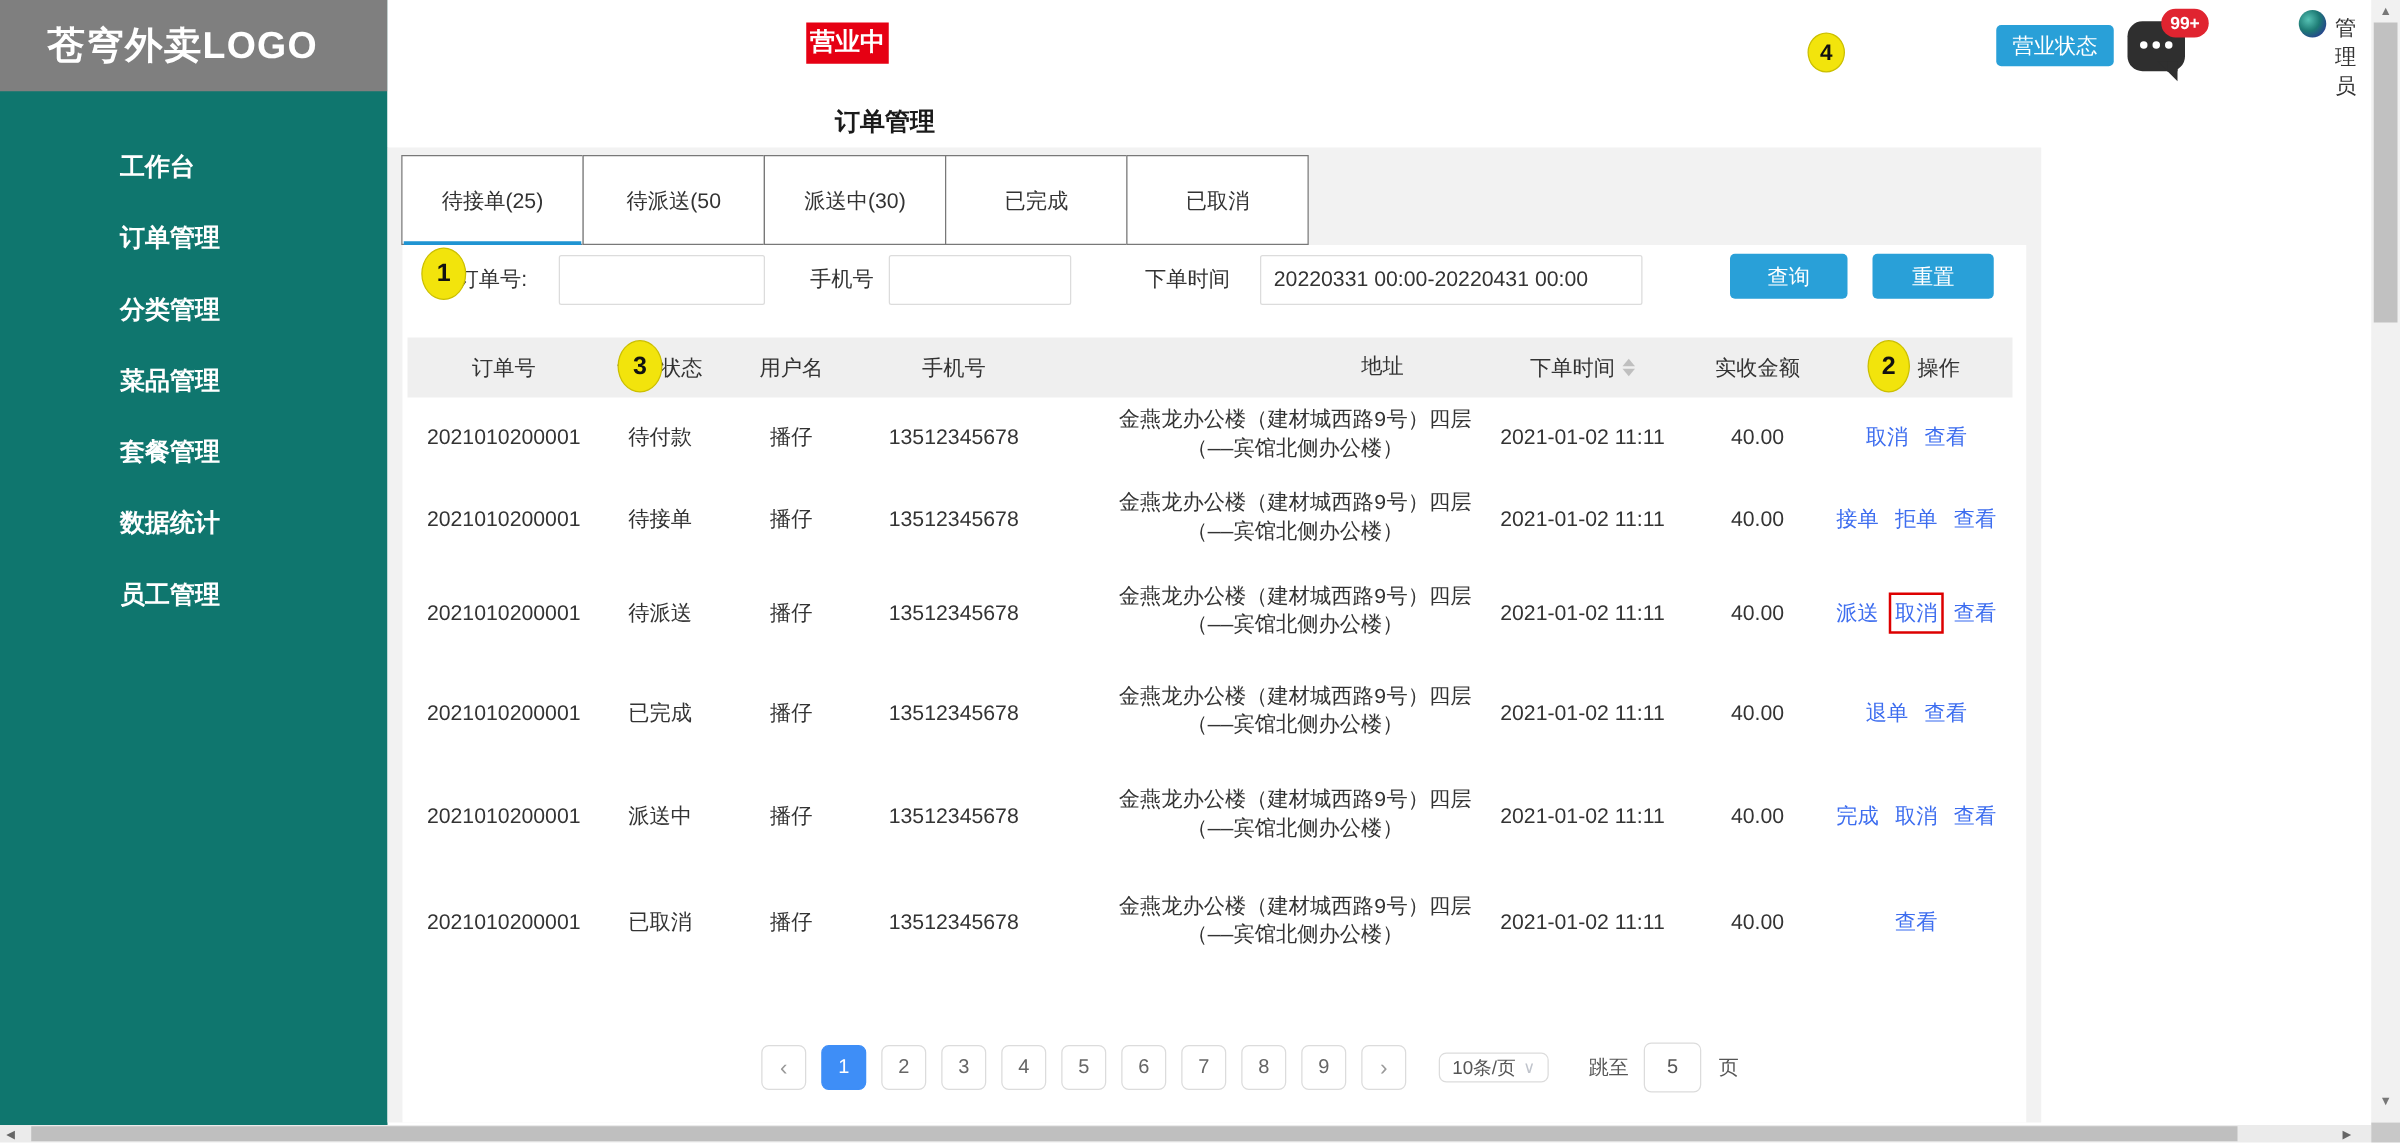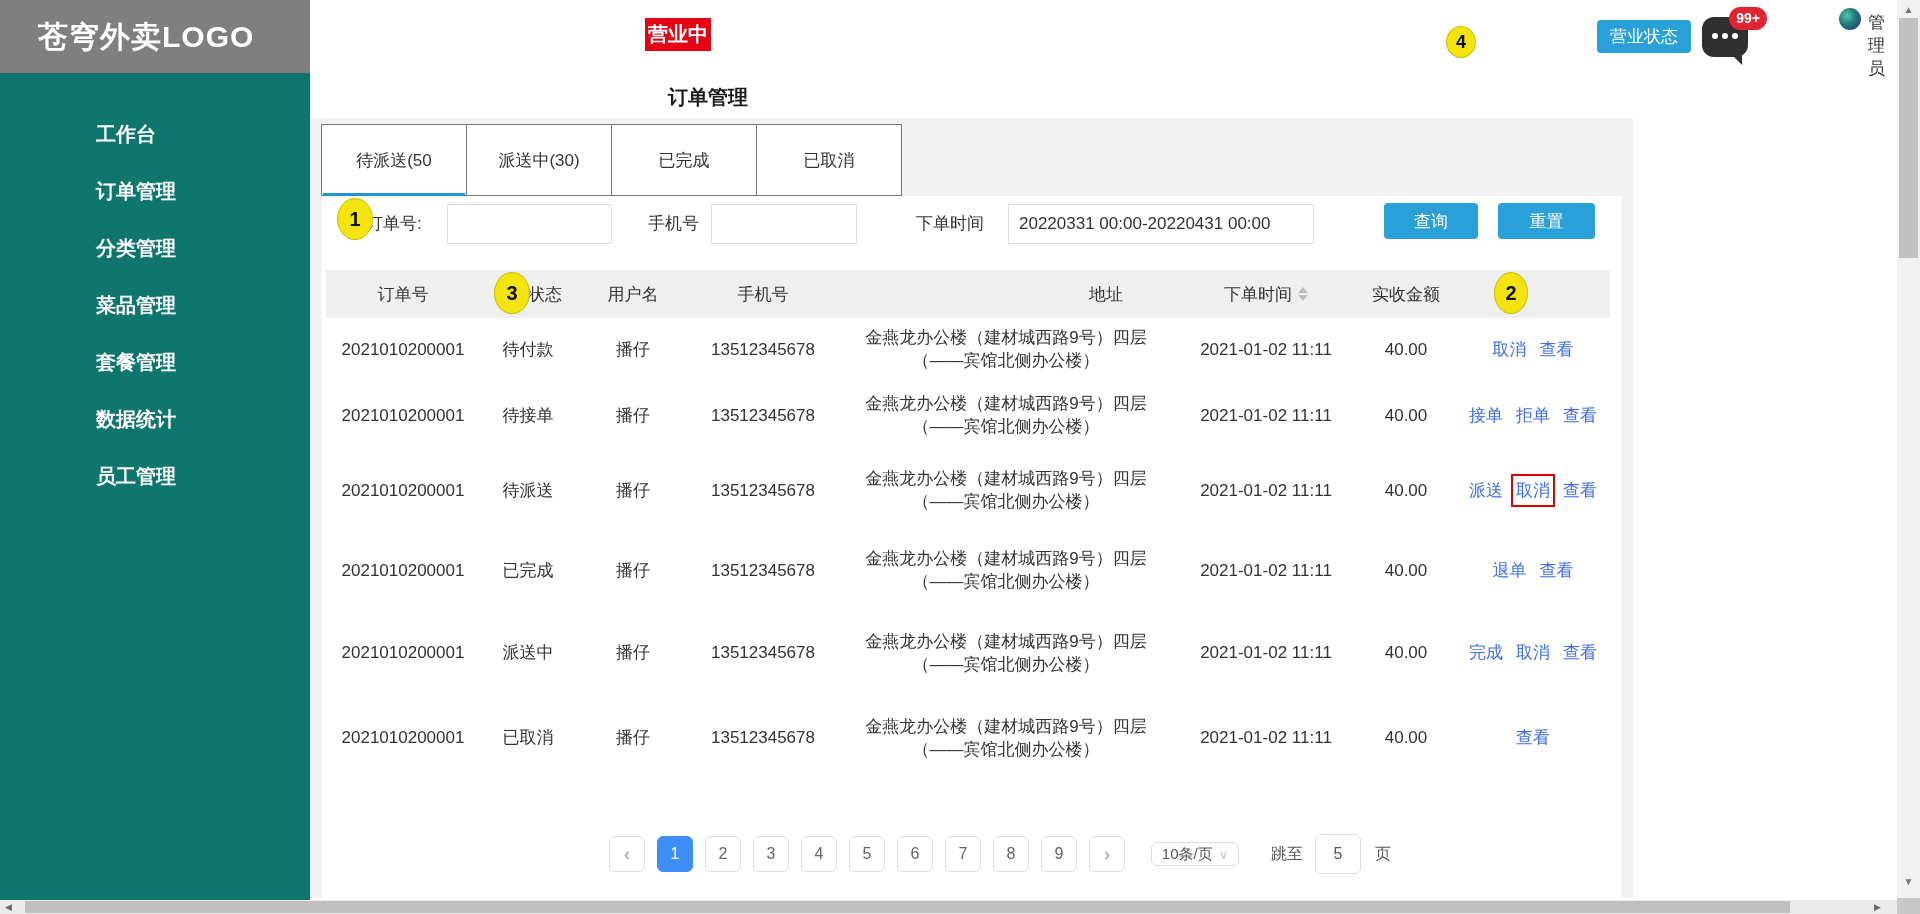--- a/index.html
+++ b/index.html
@@ -54,31 +54,31 @@
   .btn-blue { position:absolute; top:203px; height:36px; background:#29A0D8; color:#fff;
       font-size:17px; border:none; border-radius:4px; cursor:pointer; }
 
   
   .table { position:absolute; left:326px; top:270px; width:1284px; }
   .trow { display:flex; width:100%; }
   .thead { height:48px; background:#EFEFEF; }
   .cell { display:flex; align-items:center; justify-content:center; font-size:17px; color:#333;
           text-align:center; line-height:23px; }
   .c1{width:154px;} .c2{width:96px;} .c3{width:114px;} .c4{width:146px;}
-  .c5{width:340px;} .c6{width:180px;} .c7{width:100px;} .c8{width:154px;}
+  .c5{width:340px;font-family:Liberation Mono, monospace;} .c6{width:180px;} .c7{width:100px;} .c8{width:154px;}
   .thead .c5 { padding-left:200px; }
   .thead .c8 { padding-left:36px; }
   .sort-ico { display:inline-flex; flex-direction:column; margin-left:6px; line-height:0; }
   .sort-ico i { width:0; height:0; border-left:5px solid transparent; border-right:5px solid transparent; }
   .sort-ico .up { border-bottom:6px solid #BFBFBF; margin-bottom:2px; }
   .sort-ico .dn { border-top:6px solid #BFBFBF; }
   .ops { gap:13px; }
   .ops span { color:#3D6DEF; cursor:pointer; white-space:nowrap; }
   .redbox { outline:2px solid #DD0000; outline-offset:3px; }
-  .addr div { white-space:nowrap; }
+  .addr div { white-space:nowrap;margin-left:30px; }
 
   
   .pager { position:absolute; left:609px; top:834px; display:flex; align-items:center; }
   .pg { width:36px; height:36px; border:1px solid #DCDCDC; border-radius:6px; background:#fff;
         color:#666; font-size:16px; display:flex; align-items:center; justify-content:center;
         margin-right:12px; cursor:pointer; }
   .pg.arrow { color:#999; font-size:18px; }
   .pg.active { background:#3E8EF7; border-color:#3E8EF7; color:#fff; }
   .pg-size { width:88px; height:24px; border:1px solid #DCDCDC; border-radius:6px; background:#fff;
         color:#555; font-size:15px; display:flex; align-items:center; justify-content:center;
@@ -135,20 +135,21 @@
       </div>
   </div>
   <div class="msg-badge">99+</div>
   <div class="avatar"></div>
   <div class="user-name">管理员</div>
 </header>
 
 <div class="content-bg"></div>
 
 <div class="tabs">
+  <div class="tab">待接单(25)</div>
   <div class="tab">待派送(50</div>
   <div class="tab">派送中(30)</div>
   <div class="tab">已完成</div>
   <div class="tab">已取消</div>
 </div>
 <div class="tab-underline"></div>
 
 <div class="card"></div>
 
 <div class="flt-label" style="left:366px;">订单号:</div>
@@ -168,20 +169,21 @@
     <div class="cell c4">手机号</div>
     <div class="cell c5">地址</div>
     <div class="cell c6">
       <span>下单时间</span>
       <span class="sort-ico">
           <i class="up"></i>
           <i class="dn"></i>
         </span>
     </div>
     <div class="cell c7">实收金额</div>
+    <div class="cell c8">操作</div>
   </div>
 
   <div class="trow" style="height:62px;">
     <div class="cell c1">2021010200001</div>
     <div class="cell c2">待付款</div>
     <div class="cell c3">播仔</div>
     <div class="cell c4">13512345678</div>
     <div class="cell c5 addr">
       <div>
           <div>金燕龙办公楼（建材城西路9号）四层</div>

